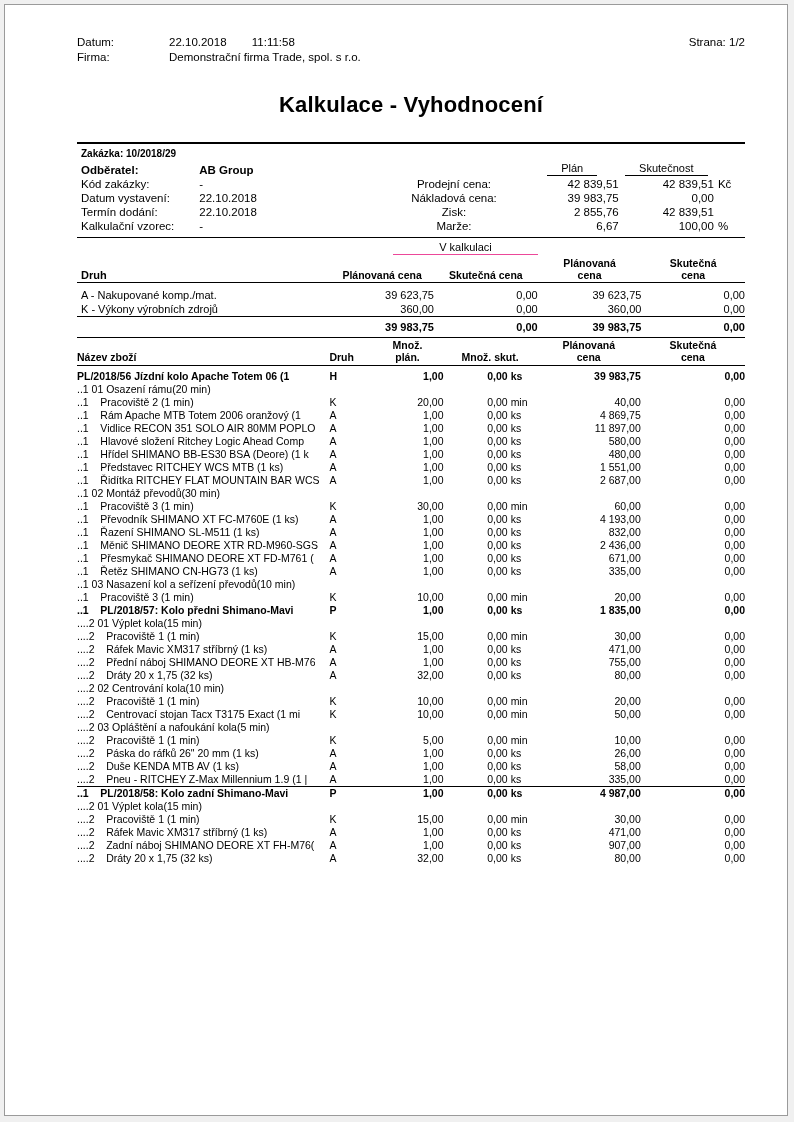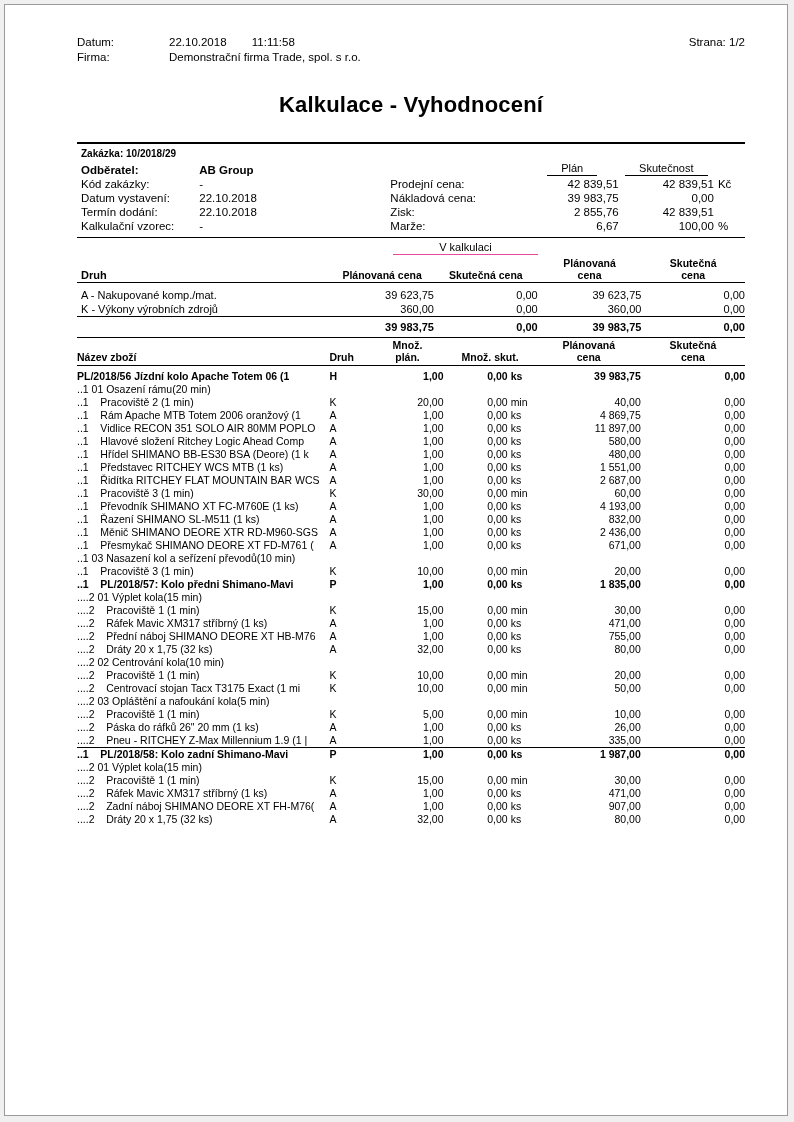--- a/index.html
+++ b/index.html
@@ -50,21 +50,21 @@
     font-size: 10px;
     font-weight: bold;
     padding: 4px 0 2px 4px;
   }
 
   
   .summary { width: 100%; border-collapse: collapse; font-size: 11.5px; }
   .summary td { padding: 1px 0; vertical-align: bottom; white-space: nowrap; }
   .sm-lbl { width: 120px; padding-left: 4px !important; }
   .sm-val { width: 200px; }
-  .sm-rlbl { width: 130px; text-align: left; padding-right: 8px !important; }
+  .sm-rlbl { width: 130px; text-align: center; padding-right: 8px !important; }
   .sm-plan { width: 96px; text-align: right; }
   .sm-real { width: 96px; text-align: right; }
   .sm-unit { width: 28px; text-align: left; padding-left: 4px !important; }
   .bold { font-weight: bold; }
   .colhead { text-align: center; font-size: 11px; }
   .u-under { display: inline-block; border-bottom: 1px solid #000; padding: 0 14px 1px 14px; }
 
   
   .kal { width: 100%; border-collapse: collapse; font-size: 11px; margin-top: 2px; }
   .kal td, .kal th { padding: 1px 0; white-space: nowrap; vertical-align: bottom; }
@@ -305,20 +305,29 @@
           <tr>
             <td class="c-name"><span>..1 </span><span class="nm">&nbsp;&nbsp; Řidítka RITCHEY FLAT MOUNTAIN BAR WCS</span></td>
             <td class="c-dr">A</td>
             <td class="c-mp">1,00</td>
             <td class="c-ms">0,00</td>
             <td class="c-ms-u">ks</td>
             <td class="c-pc">2 687,00</td>
             <td class="c-sc">0,00</td>
           </tr>
           <tr>
+            <td class="c-name"><span>..1 </span><span class="nm">02 Montáž převodů(30 min)</span></td>
+            <td class="c-dr"></td>
+            <td class="c-mp"></td>
+            <td class="c-ms"></td>
+            <td class="c-ms-u"></td>
+            <td class="c-pc"></td>
+            <td class="c-sc"></td>
+          </tr>
+          <tr>
             <td class="c-name"><span>..1 </span><span class="nm">&nbsp;&nbsp; Pracoviště 3 (1 min)</span></td>
             <td class="c-dr">K</td>
             <td class="c-mp">30,00</td>
             <td class="c-ms">0,00</td>
             <td class="c-ms-u">min</td>
             <td class="c-pc">60,00</td>
             <td class="c-sc">0,00</td>
           </tr>
           <tr>
             <td class="c-name"><span>..1 </span><span class="nm">&nbsp;&nbsp; Převodník SHIMANO XT FC-M760E (1 ks)</span></td>
@@ -347,20 +356,29 @@
             <td class="c-pc">2 436,00</td>
             <td class="c-sc">0,00</td>
           </tr>
           <tr>
             <td class="c-name"><span>..1 </span><span class="nm">&nbsp;&nbsp; Přesmykač SHIMANO DEORE XT FD-M761 (</span></td>
             <td class="c-dr">A</td>
             <td class="c-mp">1,00</td>
             <td class="c-ms">0,00</td>
             <td class="c-ms-u">ks</td>
             <td class="c-pc">671,00</td>
+            <td class="c-sc">0,00</td>
+          </tr>
+          <tr>
+            <td class="c-name"><span>..1 </span><span class="nm">&nbsp;&nbsp; Řetěz SHIMANO CN-HG73 (1 ks)</span></td>
+            <td class="c-dr">A</td>
+            <td class="c-mp">1,00</td>
+            <td class="c-ms">0,00</td>
+            <td class="c-ms-u">ks</td>
+            <td class="c-pc">335,00</td>
             <td class="c-sc">0,00</td>
           </tr>
           <tr>
             <td class="c-name"><span>..1 </span><span class="nm">03 Nasazení kol a seřízení převodů(10 min)</span></td>
             <td class="c-dr"></td>
             <td class="c-mp"></td>
             <td class="c-ms"></td>
             <td class="c-ms-u"></td>
             <td class="c-pc"></td>
             <td class="c-sc"></td>
@@ -475,36 +493,45 @@
           </tr>
           <tr>
             <td class="c-name"><span>....2 </span><span class="nm">&nbsp;&nbsp; Páska do ráfků 26" 20 mm (1 ks)</span></td>
             <td class="c-dr">A</td>
             <td class="c-mp">1,00</td>
             <td class="c-ms">0,00</td>
             <td class="c-ms-u">ks</td>
             <td class="c-pc">26,00</td>
             <td class="c-sc">0,00</td>
           </tr>
+          <tr>
+            <td class="c-name"><span>....2 </span><span class="nm">&nbsp;&nbsp; Duše KENDA MTB AV (1 ks)</span></td>
+            <td class="c-dr">A</td>
+            <td class="c-mp">1,00</td>
+            <td class="c-ms">0,00</td>
+            <td class="c-ms-u">ks</td>
+            <td class="c-pc">58,00</td>
+            <td class="c-sc">0,00</td>
+          </tr>
           <tr class="row-underline">
             <td class="c-name"><span>....2 </span><span class="nm">&nbsp;&nbsp; Pneu - RITCHEY Z-Max Millennium 1.9 (1 |</span></td>
             <td class="c-dr">A</td>
             <td class="c-mp">1,00</td>
             <td class="c-ms">0,00</td>
             <td class="c-ms-u">ks</td>
             <td class="c-pc">335,00</td>
             <td class="c-sc">0,00</td>
           </tr>
           <tr>
             <td class="c-name"><span style="font-weight: bold;">..1 </span><span class="nm" style="font-weight: bold;">&nbsp;&nbsp; PL/2018/58: Kolo zadní Shimano-Mavi</span></td>
             <td class="c-dr" style="font-weight: bold;">P</td>
             <td class="c-mp" style="font-weight: bold;">1,00</td>
             <td class="c-ms" style="font-weight: bold;">0,00</td>
             <td class="c-ms-u" style="font-weight: bold;">ks</td>
-            <td class="c-pc" style="font-weight: bold;">1 987,00</td>
+            <td class="c-pc" style="font-weight: bold;">4 987,00</td>
             <td class="c-sc" style="font-weight: bold;">0,00</td>
           </tr>
           <tr>
             <td class="c-name"><span>....2 </span><span class="nm">01 Výplet kola(15 min)</span></td>
             <td class="c-dr"></td>
             <td class="c-mp"></td>
             <td class="c-ms"></td>
             <td class="c-ms-u"></td>
             <td class="c-pc"></td>
             <td class="c-sc"></td>

